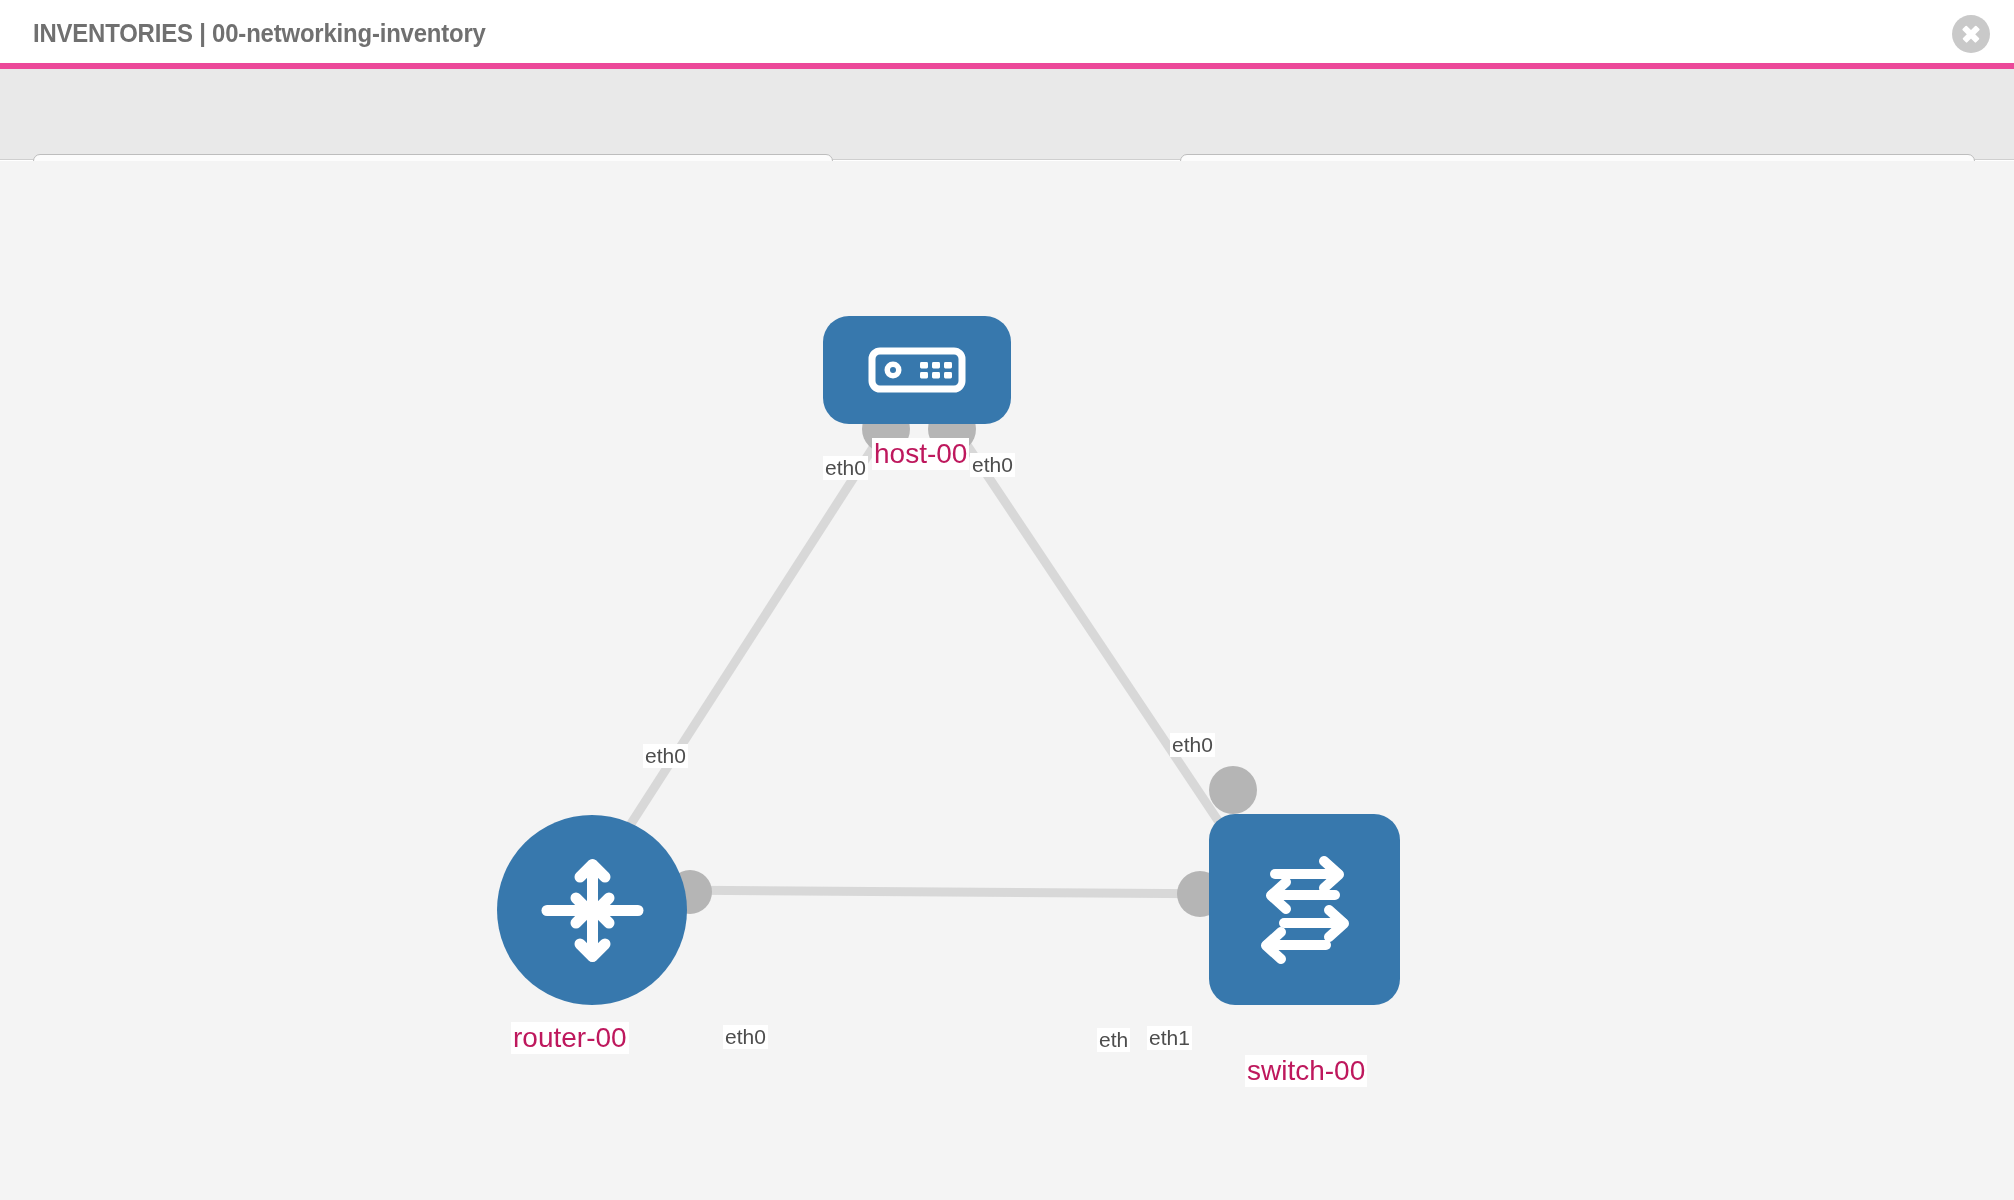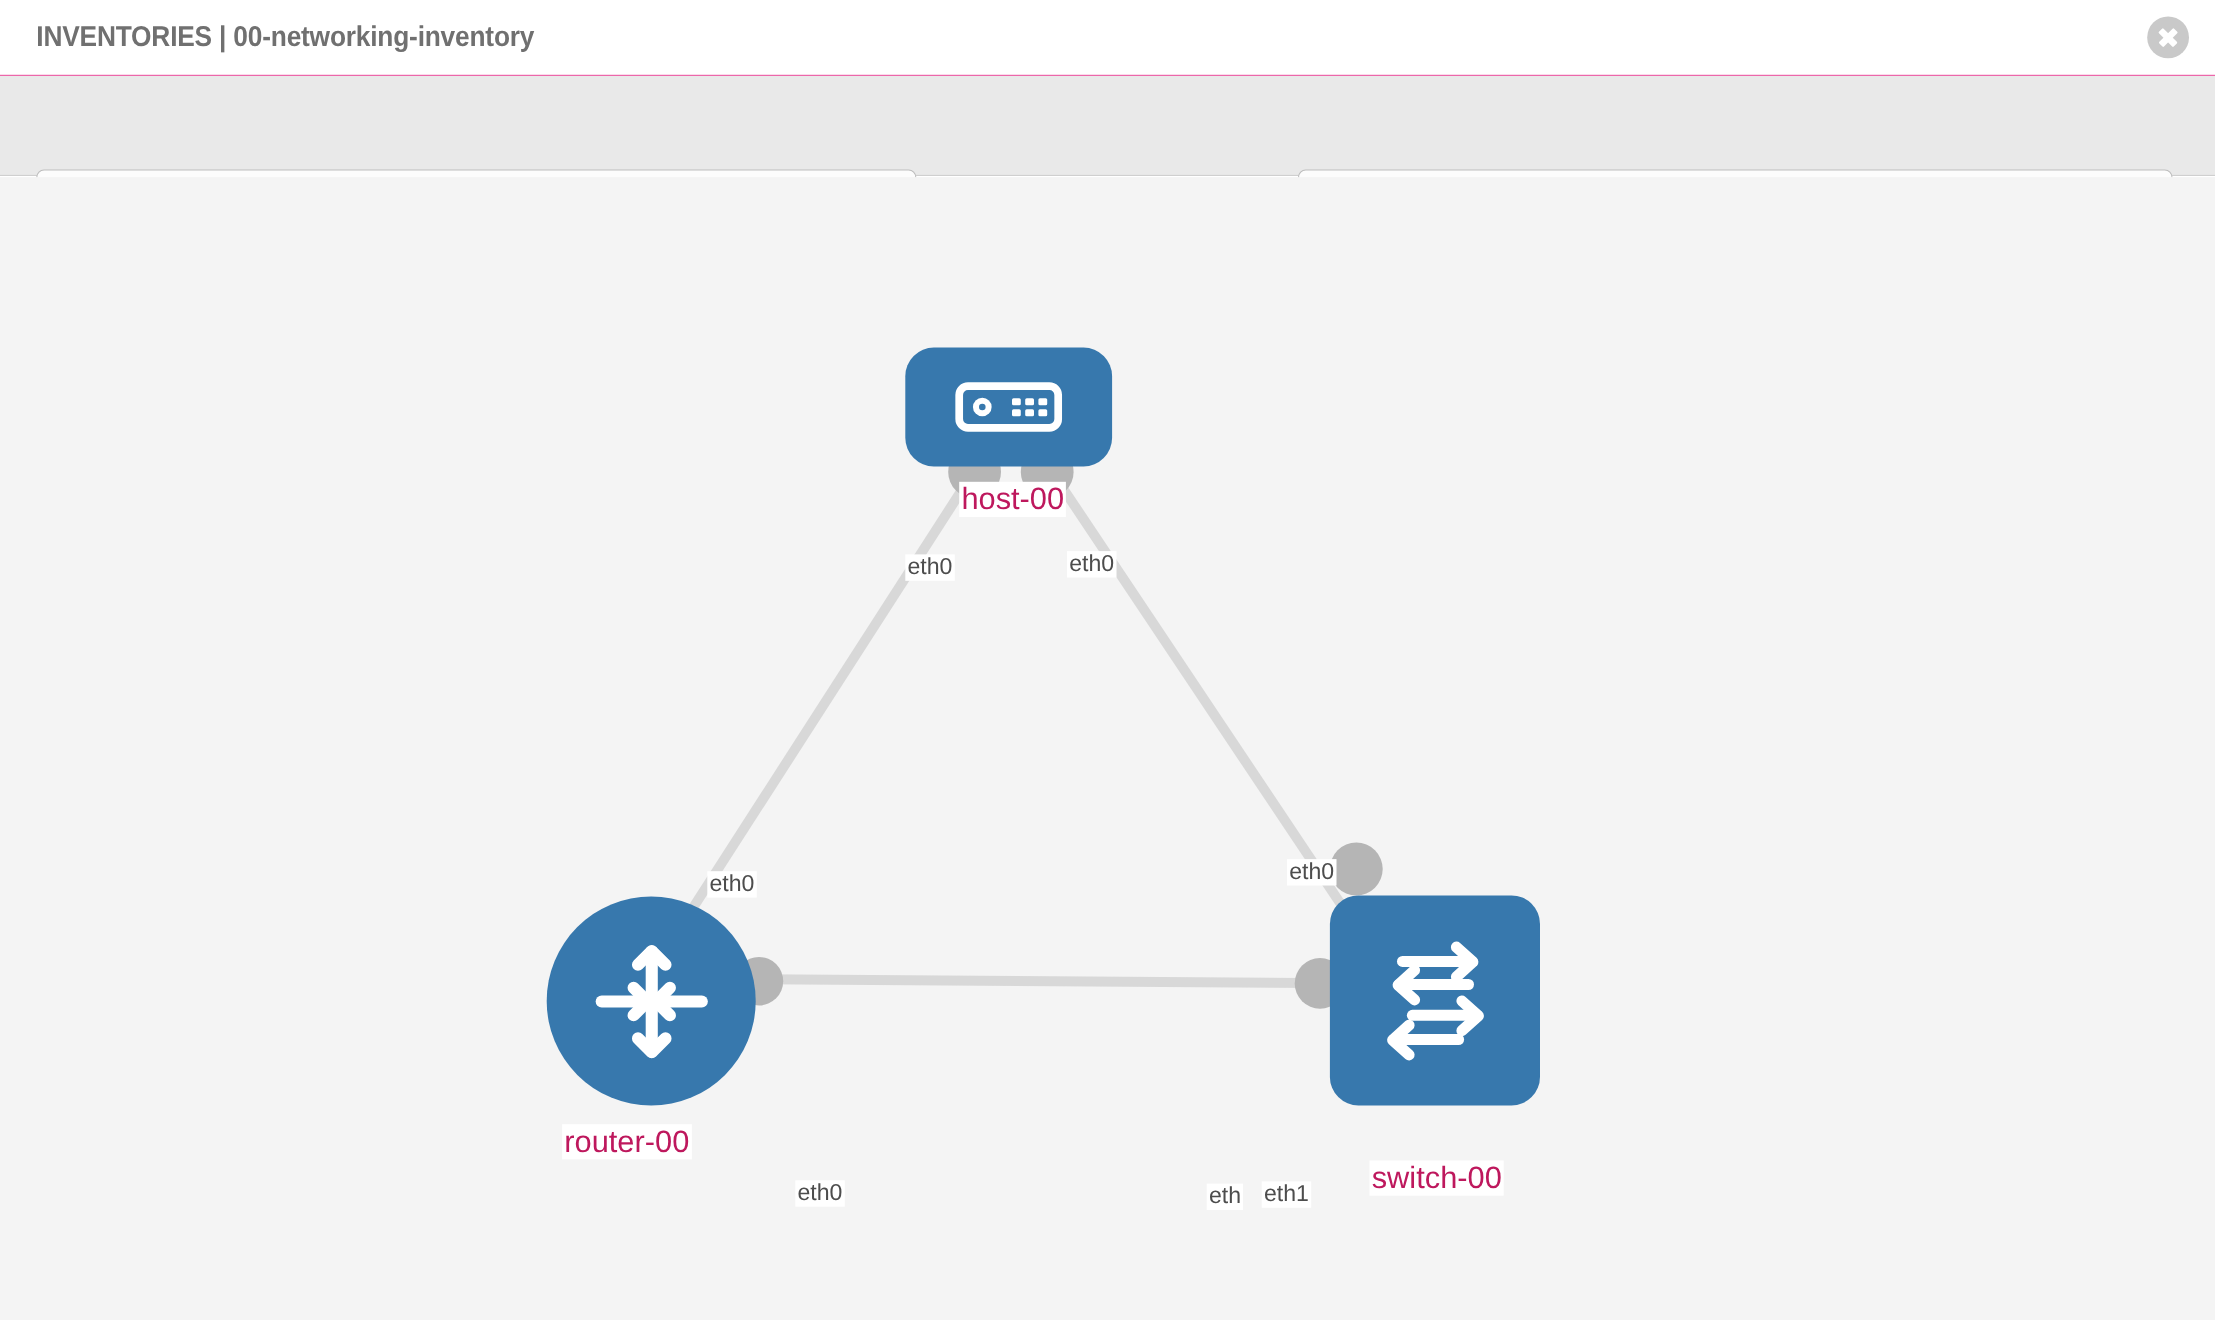--- a/index.html
+++ b/index.html
@@ -9,21 +9,21 @@
     background: #ffffff;
     overflow: hidden;
   }
   #app { position: relative; width: 2014px; height: 1200px; }
 
   
   .header {
     position: absolute; left: 0; top: 0;
     width: 2014px; height: 69px;
     background: #ffffff;
-    border-bottom: 1px solid #ec4899;
+    border-bottom: 6px solid #ec4899;
   }
   .header-title {
     position: absolute; left: 33px; top: 18px;
     font-size: 26px; font-weight: bold;
     color: #707070;
     letter-spacing: -0.2px;
     transform: scaleX(0.92);
     transform-origin: left center;
     white-space: nowrap;
   }
@@ -148,21 +148,20 @@
   .label-switch { left: 1245px; top: 894px; }
 
   .edge-label {
     position: absolute;
     font-size: 21px;
     color: #4d4d4d;
     background: #ffffff;
     white-space: nowrap;
     padding: 0 2px;
     pointer-events: none;
-    margin-top: 48px;
   }
   .el-host-left   { left: 823px; top: 295px; }
   .el-host-right  { left: 970px; top: 292px; }
   .el-router-up   { left: 643px; top: 583px; }
   .el-switch-up   { left: 1170px; top: 572px; }
   .el-router-h    { left: 723px; top: 864px; }
   .el-switch-h1   { left: 1097px; top: 867px; }
   .el-switch-h2   { left: 1147px; top: 865px; }
 </style>
 </head>

